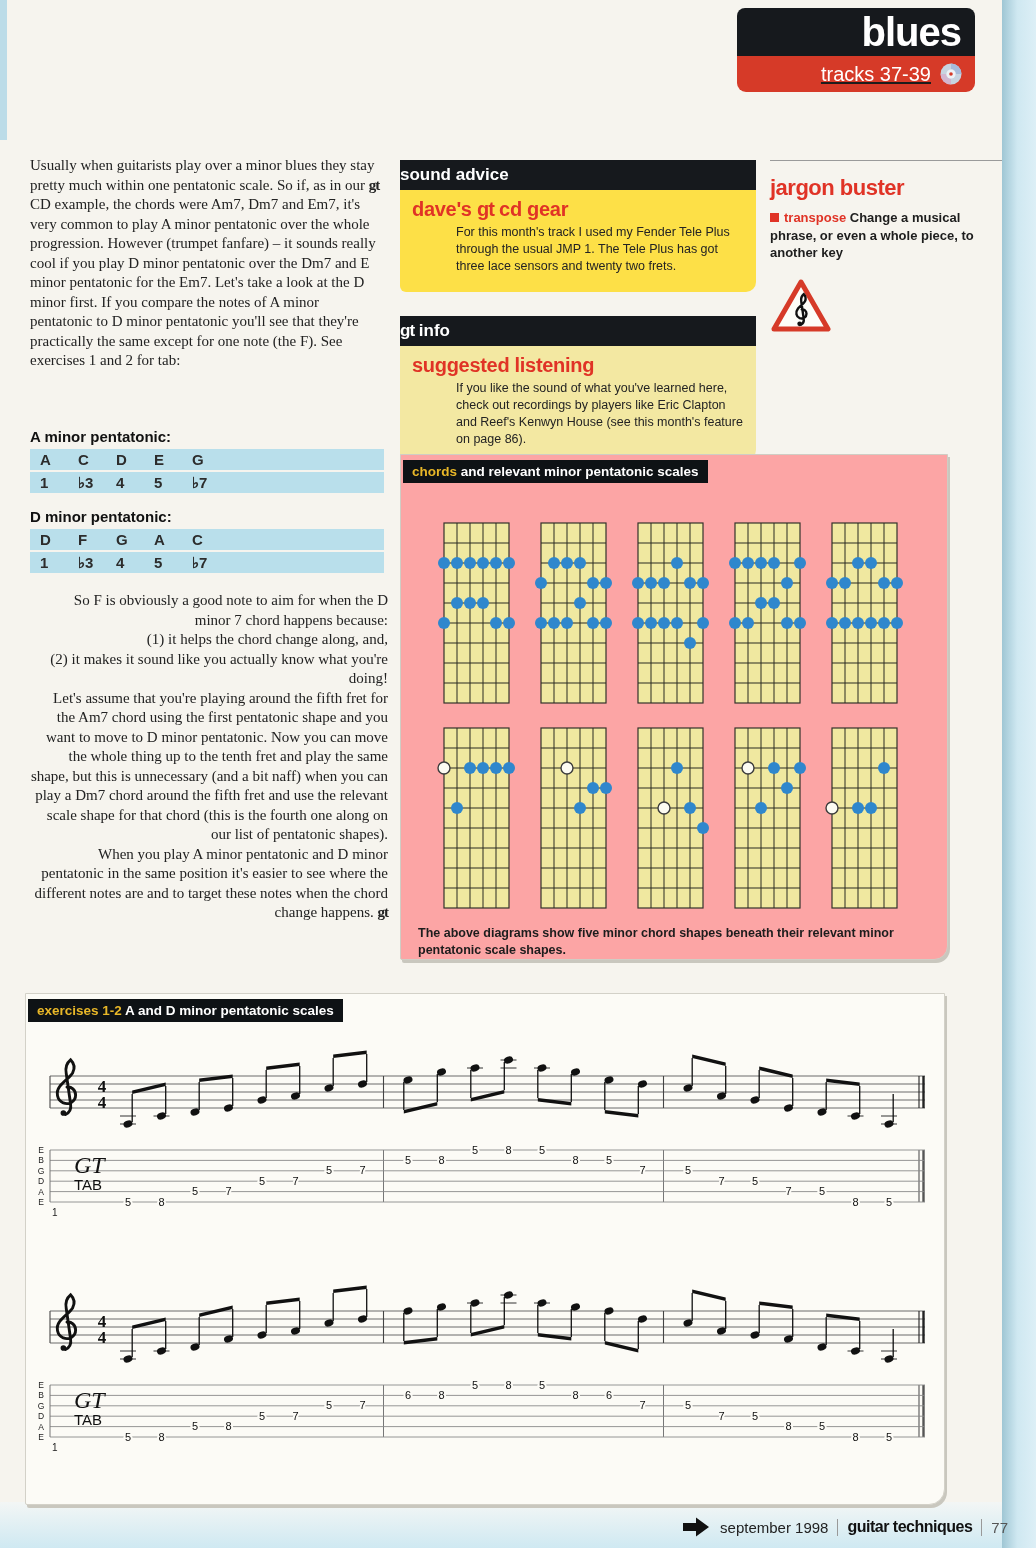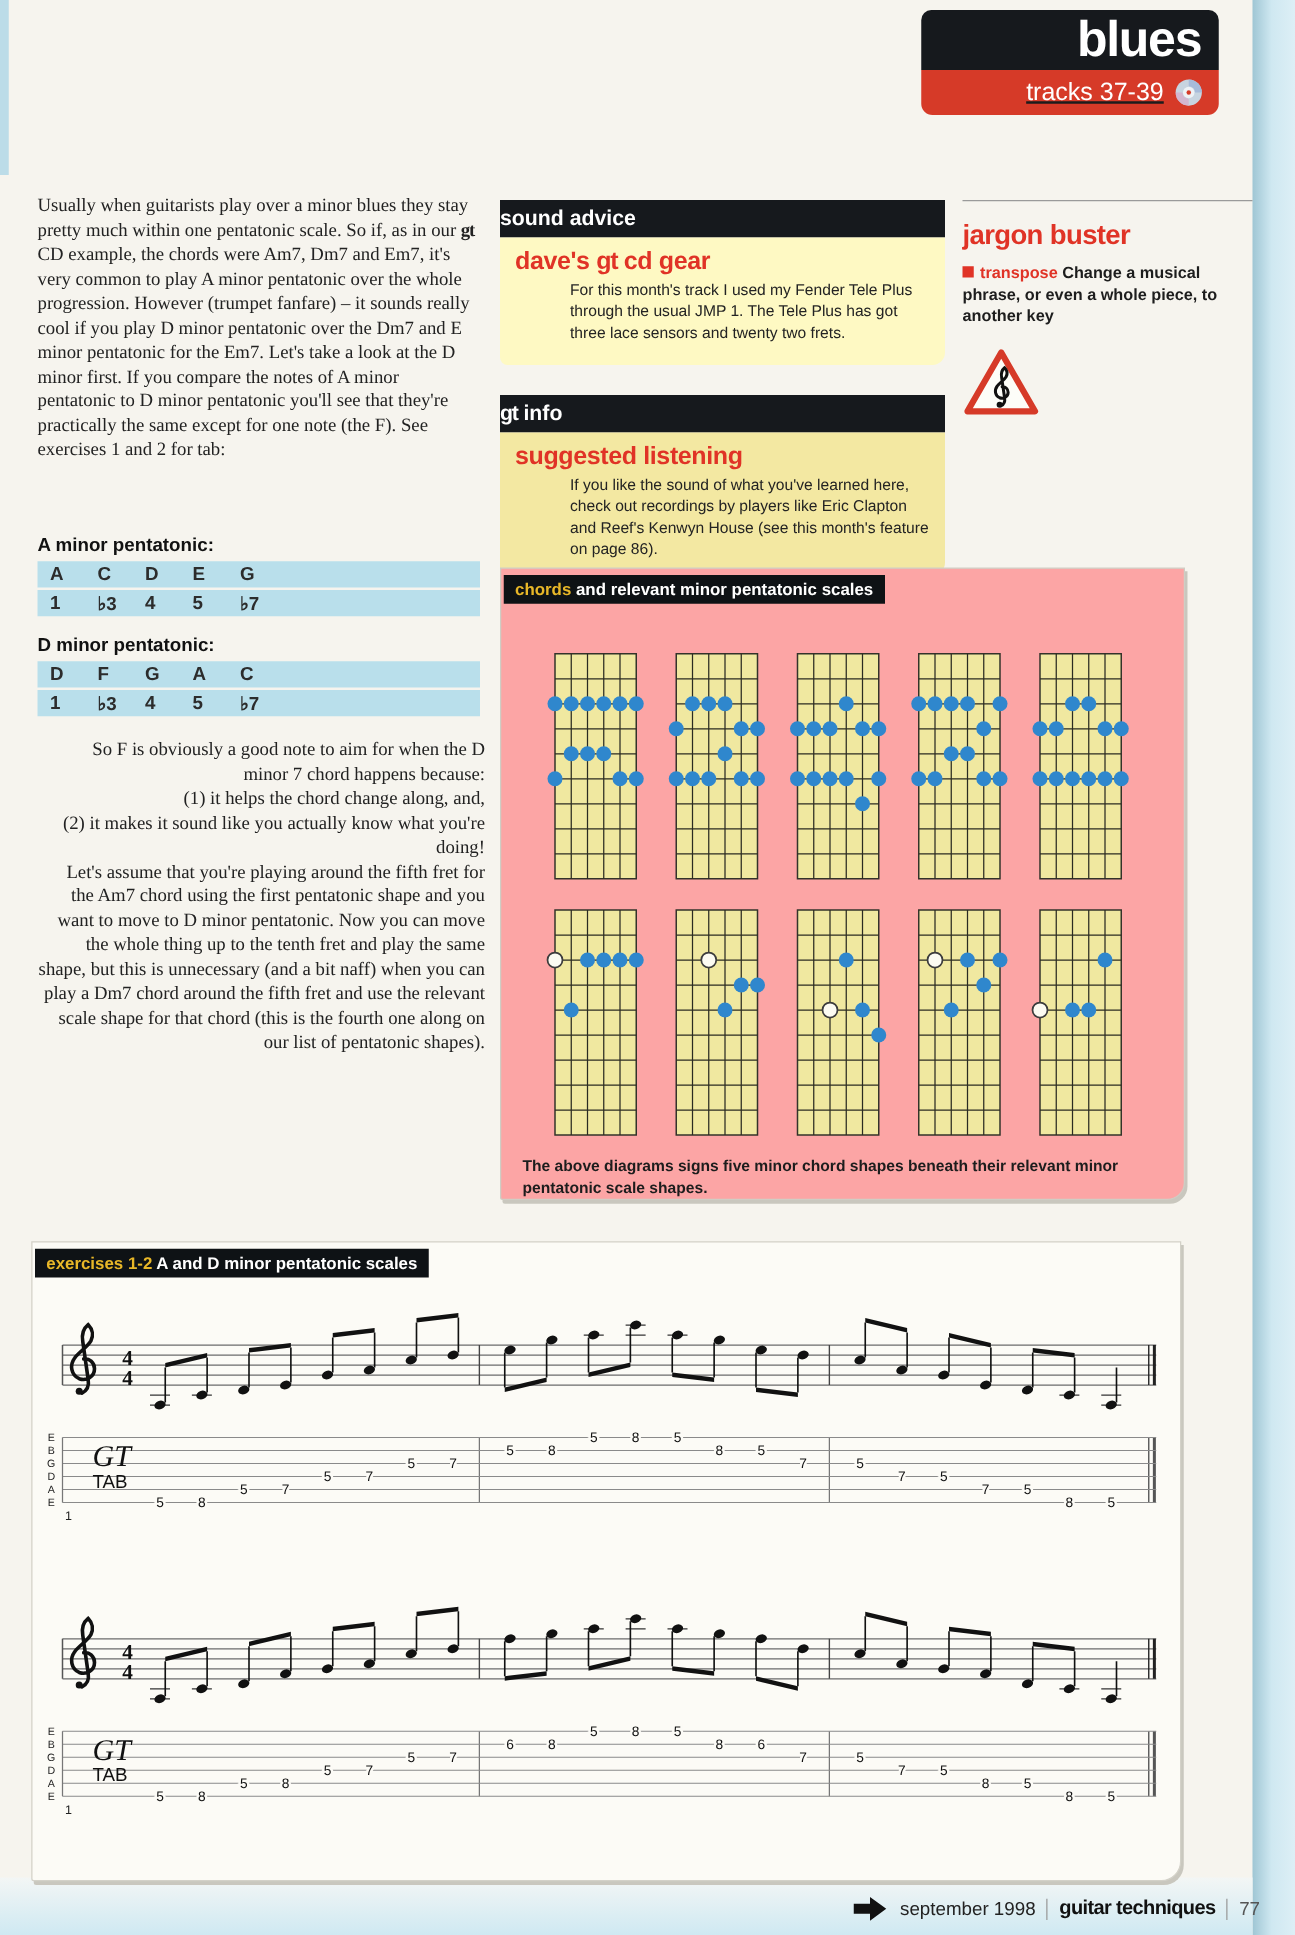--- a/index.html
+++ b/index.html
@@ -35,21 +35,21 @@
   .tbl-row { display:flex; background:#b9dfeb; height:21px; align-items:center; margin-bottom:2px; padding-left:10px; }
   .tbl-row span { width:38px; font-size:15px; font-weight:bold; color:#2c2c2c; }
   .scale-table-1 { left:30px; top:428px; width:354px; }
   .scale-table-2 { left:30px; top:508px; width:354px; }
 
   
   .info-box { width:356px; }
   .black-bar { background:#16191d; height:30px; display:flex; align-items:center; }
   .black-bar span { color:#fff; font-weight:bold; font-size:17px; }
   .box-sound { left:400px; top:160px; }
-  .box-sound .box-body { background:#fef9c3; border-radius:0 0 10px 6px; padding:8px 12px 12px; min-height:102px; }
+  .box-sound .box-body { background:#fde047; border-radius:0 0 10px 6px; padding:8px 12px 12px; min-height:102px; }
   .box-info  { left:400px; top:316px; }
   .box-info .box-body { background:#f3e8a2; border-radius:0 0 10px 6px; padding:8px 12px 12px; min-height:86px; }
   .red-title { color:#e03326; font-weight:bold; font-size:20px; letter-spacing:-0.3px; margin-bottom:3px; }
   .box-body p { font-size:12.5px; line-height:17px; color:#232323;margin-left:44px; }
 
   
   .jargon { left:770px; top:160px; width:232px; }
   .jargon .rule { height:1px; background:#9a9a9a; margin-bottom:14px; }
   .jargon h2 { color:#e03326; font-size:22px; font-weight:bold; letter-spacing:-0.5px; margin-bottom:8px; }
   .jentry { font-size:13px; line-height:17.5px; font-weight:bold; color:#1d1d1d; }
@@ -138,20 +138,21 @@
       <span>♭7</span>
     </div>
   </div>
 </div>
 
 <div class="abs body-col2 serif">
   <p class="ind">So F is obviously a good note to aim for when the D minor 7 chord happens because:</p>
   <p>(1) it helps the chord change along, and,</p>
   <p>(2) it makes it sound like you actually know what you're doing!</p>
   <p class="ind">Let's assume that you're playing around the fifth fret for the Am7 chord using the first pentatonic shape and you want to move to D minor pentatonic. Now you can move the whole thing up to the tenth fret and play the same shape, but this is unnecessary (and a bit naff) when you can play a Dm7 chord around the fifth fret and use the relevant scale shape for that chord (this is the fourth one along on our list of pentatonic shapes).</p>
+  <p class="ind">When you play A minor pentatonic and D minor pentatonic in the same position it's easier to see where the different notes are and to target these notes when the chord change happens. <span class="gtlogo">gt</span></p>
 </div>
 
 <div class="abs info-box box-sound">
   <div class="black-bar">
     <span>sound advice</span>
   </div>
   <div class="box-body">
     <div class="red-title">dave's <span class="gtlogo">gt</span> cd gear</div>
     <p>For this month's track I used my Fender Tele Plus through the usual JMP 1. The Tele Plus has got three lace sensors and twenty two frets.</p>
   </div>
@@ -397,21 +398,21 @@
       <line x1="431" y1="325" x2="496" y2="325" stroke="#2b2b22" stroke-width="1"></line>
       <line x1="431" y1="345" x2="496" y2="345" stroke="#2b2b22" stroke-width="1"></line>
       <line x1="431" y1="365" x2="496" y2="365" stroke="#2b2b22" stroke-width="1"></line>
       <line x1="431" y1="385" x2="496" y2="385" stroke="#2b2b22" stroke-width="1"></line>
       <line x1="431" y1="405" x2="496" y2="405" stroke="#2b2b22" stroke-width="1"></line>
       <circle cx="483" cy="285" r="6" fill="#2f87cd" stroke="none" stroke-width="1.4"></circle>
       <circle cx="431" cy="325" r="6" fill="#fcfbf2" stroke="#3c3c3c" stroke-width="1.4"></circle>
       <circle cx="457" cy="325" r="6" fill="#2f87cd" stroke="none" stroke-width="1.4"></circle>
       <circle cx="470" cy="325" r="6" fill="#2f87cd" stroke="none" stroke-width="1.4"></circle>
     </svg>
-  <div class="caption">The above diagrams signs five minor chord shapes beneath their relevant minor pentatonic scale shapes.</div>
+  <div class="caption">The above diagrams show five minor chord shapes beneath their relevant minor pentatonic scale shapes.</div>
 </div>
 
 <div class="abs ex-panel">
   <div class="panel-bar">
     <span class="gold">exercises 1-2</span>
       <span class="white"> A and D minor pentatonic scales</span>
   </div>
   <svg width="905" height="215" viewBox="0 0 905 215" style="display:block;margin:8px 0 0 6px;">
       <line x1="18" y1="46" x2="893" y2="46" stroke="#6b6b6b" stroke-width="1"></line>
       <line x1="18" y1="54" x2="893" y2="54" stroke="#6b6b6b" stroke-width="1"></line>

